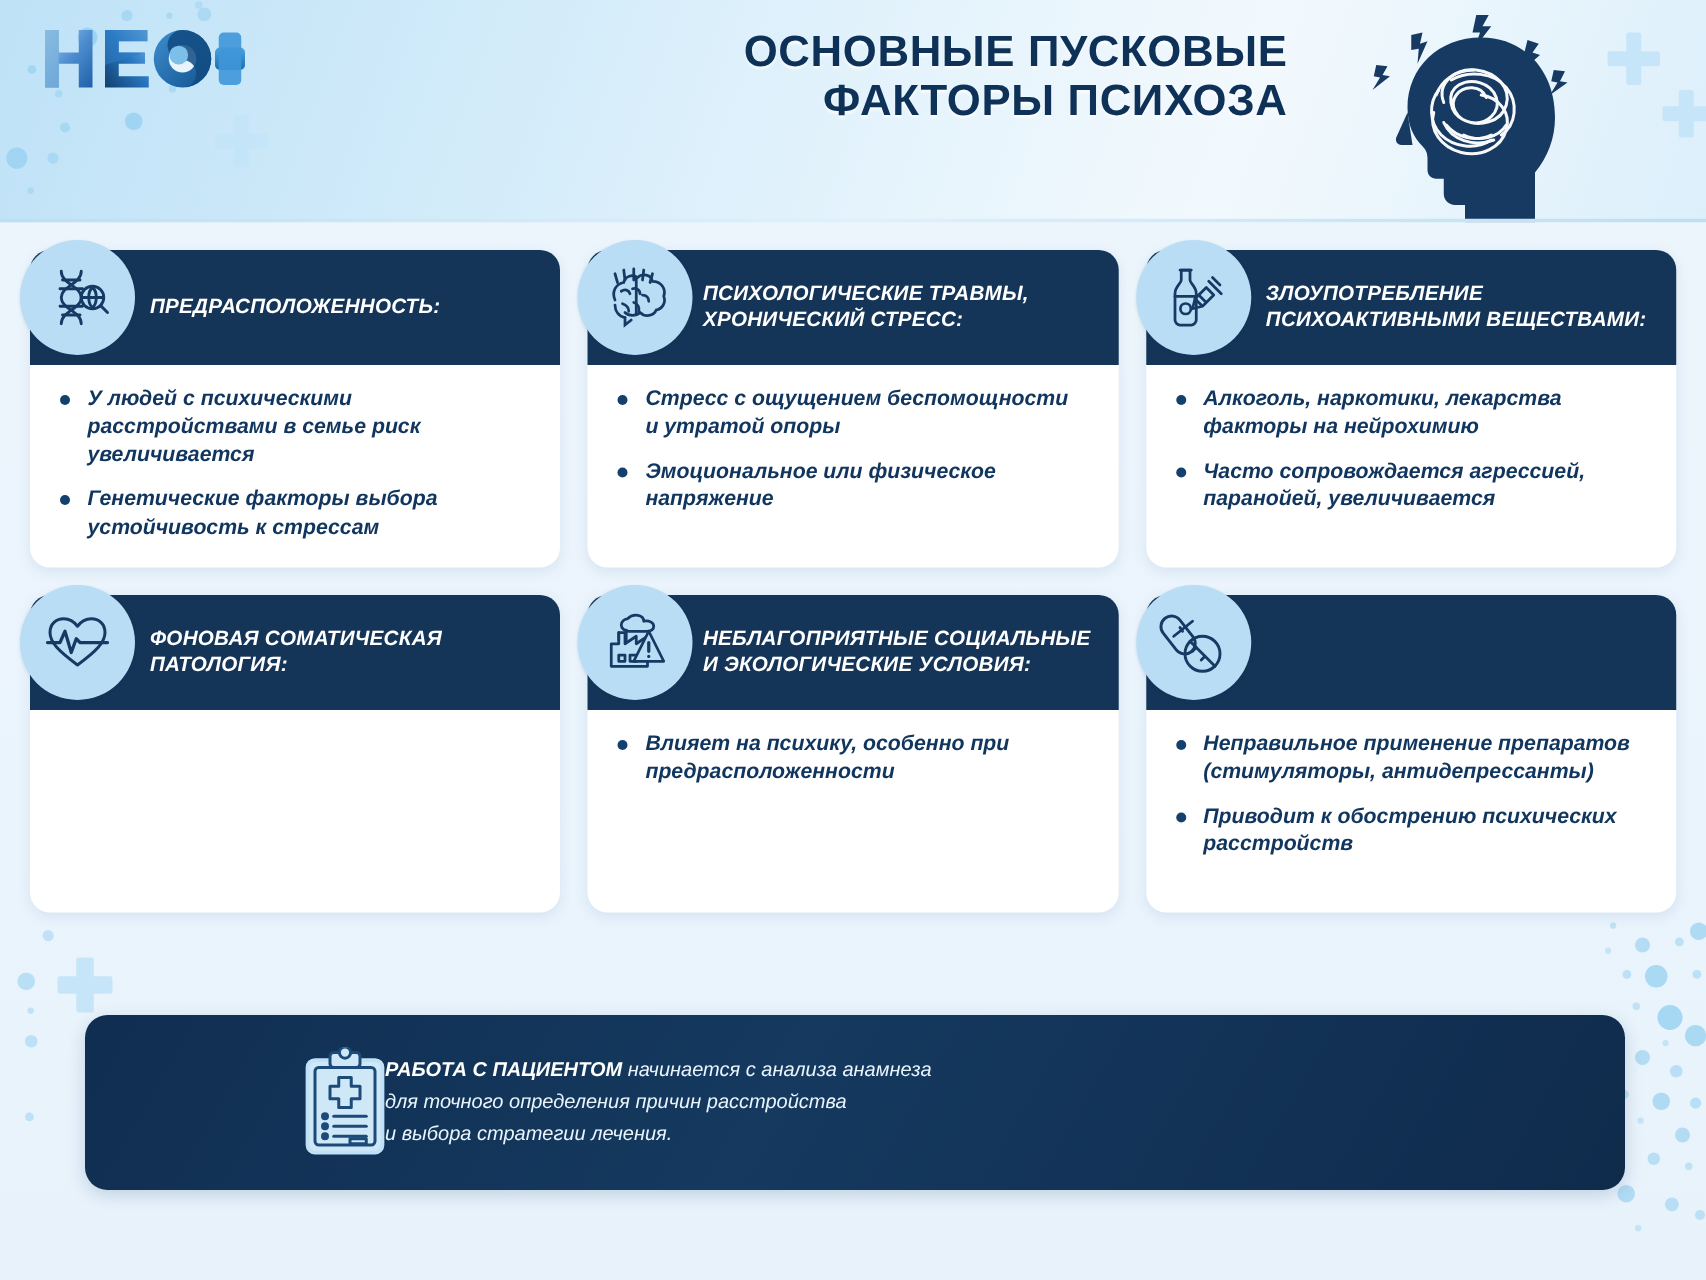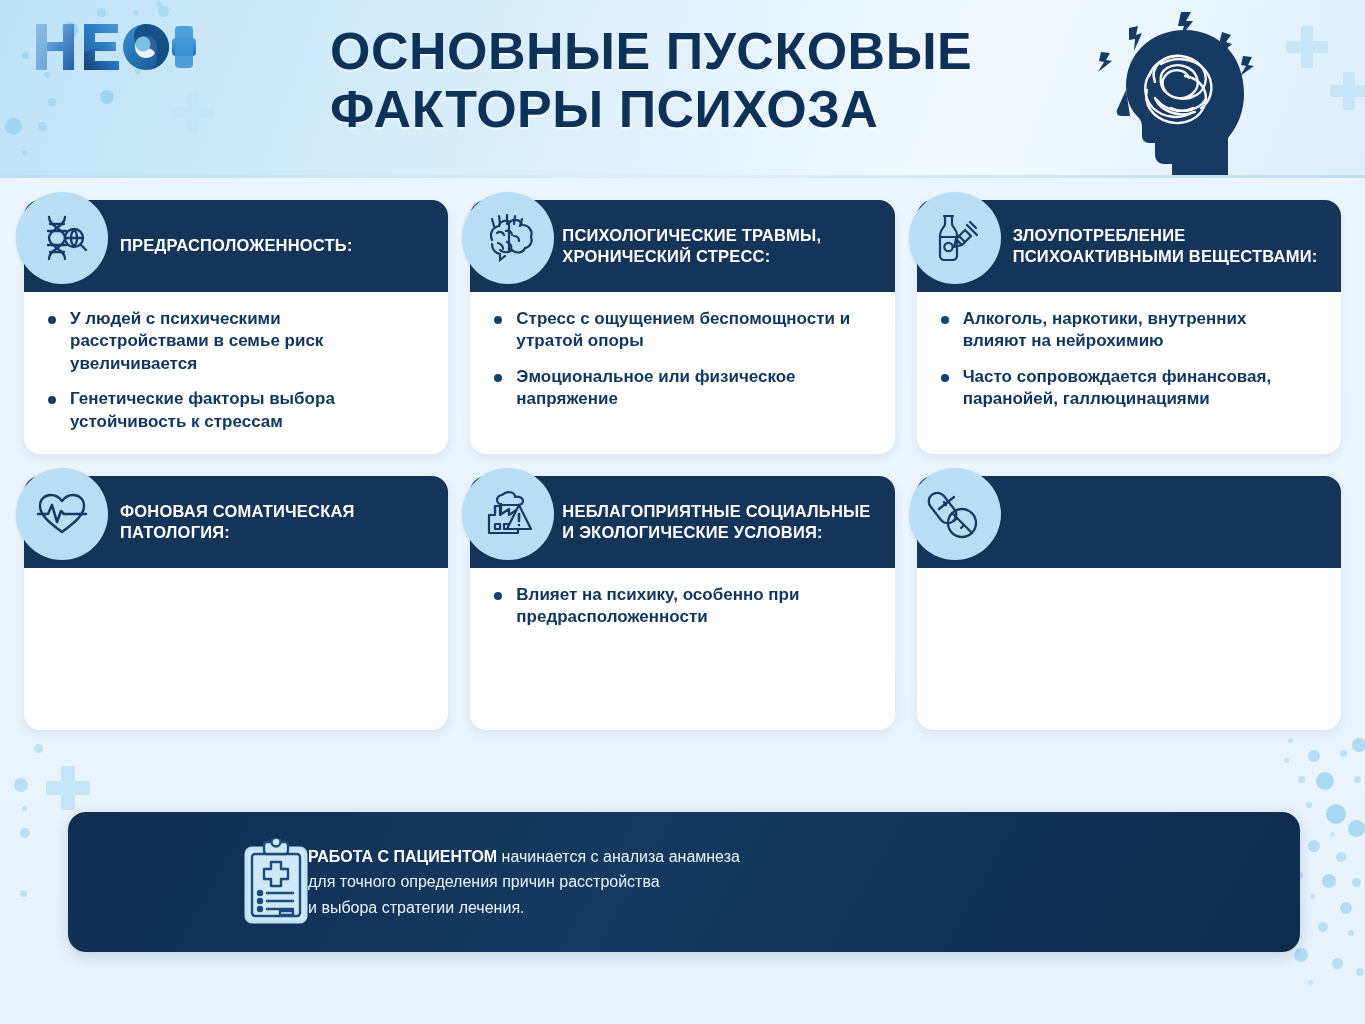--- a/index.html
+++ b/index.html
@@ -22,31 +22,32 @@
   }
   .header:after{
     content:""; position:absolute; left:0; bottom:0; width:100%; height:3px;
     background:linear-gradient(90deg,#bcdff3,#dff0fb,#bcdff3);
   }
 
   .logo { position:absolute; left:28px; top:18px; width:170px; height:58px; }
   .logo svg { display:block; }
 
   .title {
-    position:absolute; left:330px; top:22px; width:700px; text-align:left;
-    font-size:52px; line-height:1.12; font-weight:bold; letter-spacing:.5px;
+    position:absolute; left:330px; top:22px; width:700px; text-align:right;
+    font-size:35px; line-height:1.12; font-weight:bold; letter-spacing:.5px;
     color:#0e3158; text-shadow:0 2px 2px rgba(255,255,255,.7);
   }
 
   .head-art { position:absolute; left:1085px; top:4px; width:190px; height:174px; }
 
   
   .panel {
     position:absolute; left:0; top:178px; width:1365px; height:846px;
     background:linear-gradient(180deg,#edf5fc 0%,#eaf4fc 60%,#e7f2fb 100%);
+    font-style:italic;
   }
   .dot { position:absolute; border-radius:50%; background:#8fcdf0; }
   .cross { position:absolute; }
   .cross:before,.cross:after{
     content:""; position:absolute; background:#c4e4f8; border-radius:2px;
   }
   .cross:before{ left:35%; top:0; width:30%; height:100%; }
   .cross:after { left:0; top:35%; width:100%; height:30%; }
 
   
@@ -295,22 +296,22 @@
               <path d="M41 16 l10 10"></path>
               <path d="M44 13 l6 6"></path>
               <path d="M39 21 L30 30 l-2 8 8 -2 9 -9 Z"></path>
               <path d="M33 27 l5 5 M30 30 l5 5"></path>
             </svg>
           </span>
           <span class="card-title">ЗЛОУПОТРЕБЛЕНИЕ ПСИХОАКТИВНЫМИ ВЕЩЕСТВАМИ:</span>
         </div>
         <div class="card-body">
           <ul>
-            <li>Алкоголь, наркотики, внутренних влияют на нейрохимию</li>
-            <li>Часто сопровождается финансовая, паранойей, галлюцинациями</li>
+            <li>Алкоголь, наркотики, лекарства факторы на нейрохимию</li>
+            <li>Часто сопровождается агрессией, паранойей, увеличивается</li>
           </ul>
         </div>
       </div>
 
       <div class="card">
         <div class="card-head">
           <span class="badge">
             <svg width="58" height="58" viewBox="0 0 58 58" fill="none" stroke="#153a63" stroke-width="2.4" stroke-linecap="round" stroke-linejoin="round" aria-hidden="true">
               <path d="M29 47 C14 36 7 29 7 21 C7 14 12 10 18 10 c4 0 8 2 11 6 3 -4 7 -6 11 -6 6 0 11 4 11 11 0 8 -7 15 -22 26 Z"></path>
               <path d="M5 29 h10 l4 -9 5 17 4 -11 3 3 h22" stroke-width="2.6"></path>
@@ -346,20 +347,26 @@
           <span class="badge">
             <svg width="58" height="58" viewBox="0 0 58 58" fill="none" stroke="#153a63" stroke-width="2.3" stroke-linecap="round" stroke-linejoin="round" aria-hidden="true">
               <rect x="8" y="6" width="17" height="34" rx="8.5" transform="rotate(-38 16.5 23)"></rect>
               <path d="M13 24 l15 -12"></path>
               <path d="M18 17 l2 3"></path>
               <circle cx="36" cy="38" r="14"></circle>
               <path d="M26 28 L46 48"></path>
               <path d="M31 33 l-3 3 M38 40 l-3 3"></path>
             </svg>
           </span>
+        </div>
+        <div class="card-body">
+          <ul>
+            <li>Неправильное применение препаратов (стимуляторы, антидепрессанты)</li>
+            <li>Приводит к обострению психических расстройств</li>
+          </ul>
         </div>
       </div>
 
     </div>
 
     <div class="banner">
       <span class="clip">
         <svg width="72" height="88" viewBox="0 0 72 88" fill="none" stroke="#bfe0f6" stroke-width="3" stroke-linecap="round" stroke-linejoin="round" aria-hidden="true">
           <rect x="6" y="10" width="60" height="74" rx="6" fill="#cfe8f8" stroke="#bfe0f6"></rect>
           <rect x="12" y="16" width="48" height="62" rx="3" fill="#cfe8f8" stroke="#1c4b7a" stroke-width="2.4"></rect>

